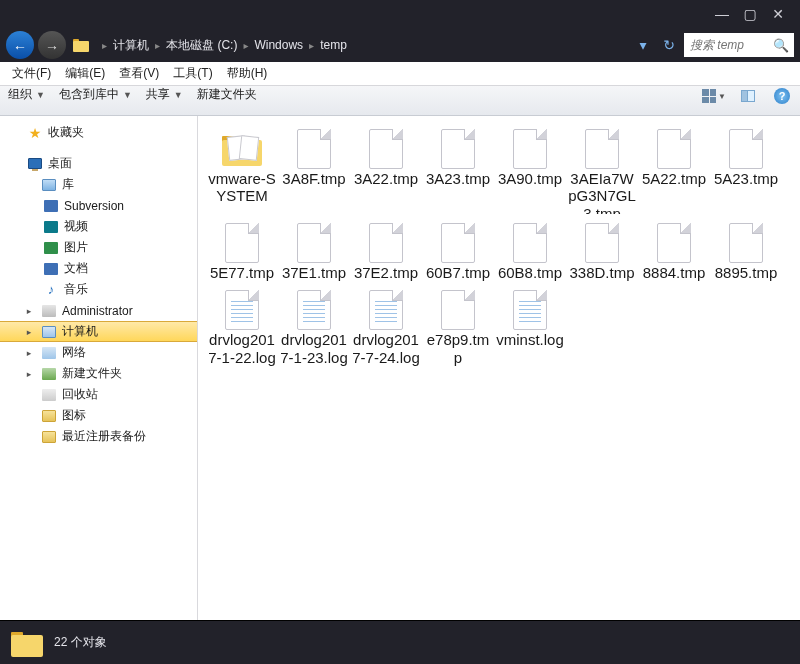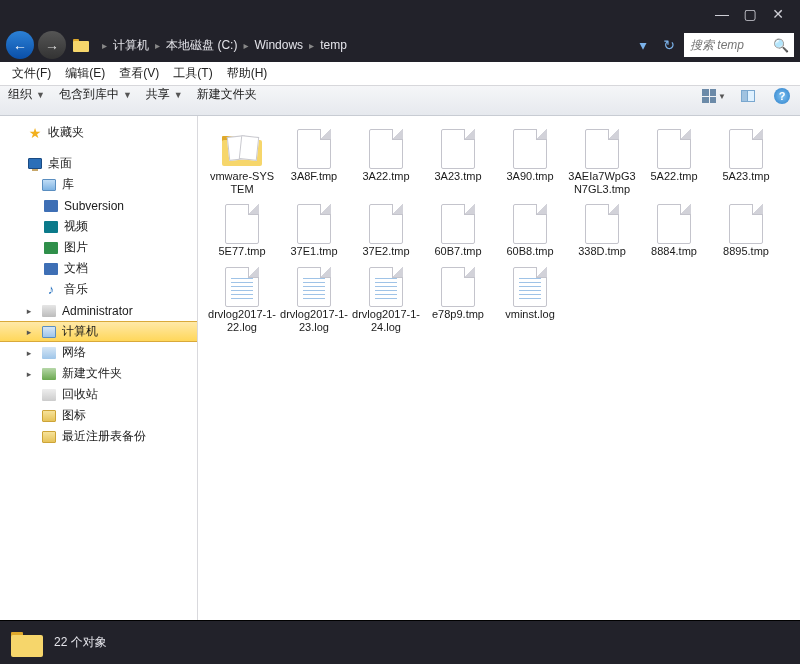--- a/index.html
+++ b/index.html
@@ -34,21 +34,21 @@
   .tree-item { display: flex; align-items: center; height: 21px; padding-left: 8px; gap: 4px; color: #1a1a1a; position: relative; }
   .tree-item .exp { width: 14px; font-size: 9px; color: #555; display: inline-block; text-align: center; }
   .tree-item .ic { width: 18px; height: 18px; display: inline-flex; align-items: center; justify-content: center; }
   .tree-item.sel { background: linear-gradient(#ffe9a8, #ffd75a); border: 1px solid #d9a93a; border-left: none; border-right: none; }
   .ind1 { padding-left: 22px; }
   .ind2 { padding-left: 24px; }
   .filepane { flex: 1; overflow: auto; padding: 10px 8px; background: #fff; }
   .grid { display: flex; flex-wrap: wrap; gap: 4px 0; align-content: flex-start; }
   .item { width: 72px; display: flex; flex-direction: column; align-items: center; text-align: center; padding: 2px; }
   .item .thumb { width: 48px; height: 42px; display: flex; align-items: center; justify-content: center; }
-  .item .lbl { font-size: 11px; color: #1a1a1a; word-break: break-all; line-height: 1.15; max-height: 44px; overflow: hidden; }
+  .item .lbl { font-size: 15px; color: #1a1a1a; word-break: break-all; line-height: 1.15; max-height: 44px; overflow: hidden; }
   .doc-icon { width: 34px; height: 40px; background: #fff; border: 1px solid #c4c4cc; position: relative; border-radius: 2px 2px 2px 2px; }
   .doc-icon::before { content: ""; position: absolute; top: -1px; right: -1px; width: 10px; height: 10px; background: linear-gradient(135deg, #fff 48%, #d2d2d9 50%); border-left: 1px solid #c4c4cc; border-bottom: 1px solid #c4c4cc; }
   .doc-icon.lined::after { content: ""; position: absolute; left: 5px; right: 5px; top: 10px; bottom: 6px; background: repeating-linear-gradient(#9fc3e7, #9fc3e7 1px, transparent 1px, transparent 4px); }
   .folderthumb { width: 44px; height: 38px; position: relative; }
   .folderthumb .back { position: absolute; inset: 0; }
   .folderthumb .sheet { position: absolute; width: 18px; height: 24px; background: #fff; border: 1px solid #c9c9cf; top: 6px; }
   .folderthumb .s1 { left: 8px; transform: rotate(-6deg); }
   .folderthumb .s2 { left: 20px; transform: rotate(6deg); }
   .statusbar { height: 44px; background: #22222a; display: flex; align-items: center; padding: 0 10px; gap: 10px; border-top: 1px solid #000; }
   .statusbar .bigfolder { width: 34px; height: 30px; }
@@ -382,21 +382,21 @@
           <div class="item">
             <div class="thumb">
               <div class="doc-icon lined"></div>
             </div>
             <div class="lbl">drvlog2017-1-23.log</div>
           </div>
           <div class="item">
             <div class="thumb">
               <div class="doc-icon lined"></div>
             </div>
-            <div class="lbl">drvlog2017-1-24.log</div>
+            <div class="lbl">drvlog2017-7-24.log</div>
           </div>
           <div class="item">
             <div class="thumb">
               <div class="doc-icon"></div>
             </div>
             <div class="lbl">e78p9.tmp</div>
           </div>
           <div class="item">
             <div class="thumb">
               <div class="doc-icon lined"></div>

